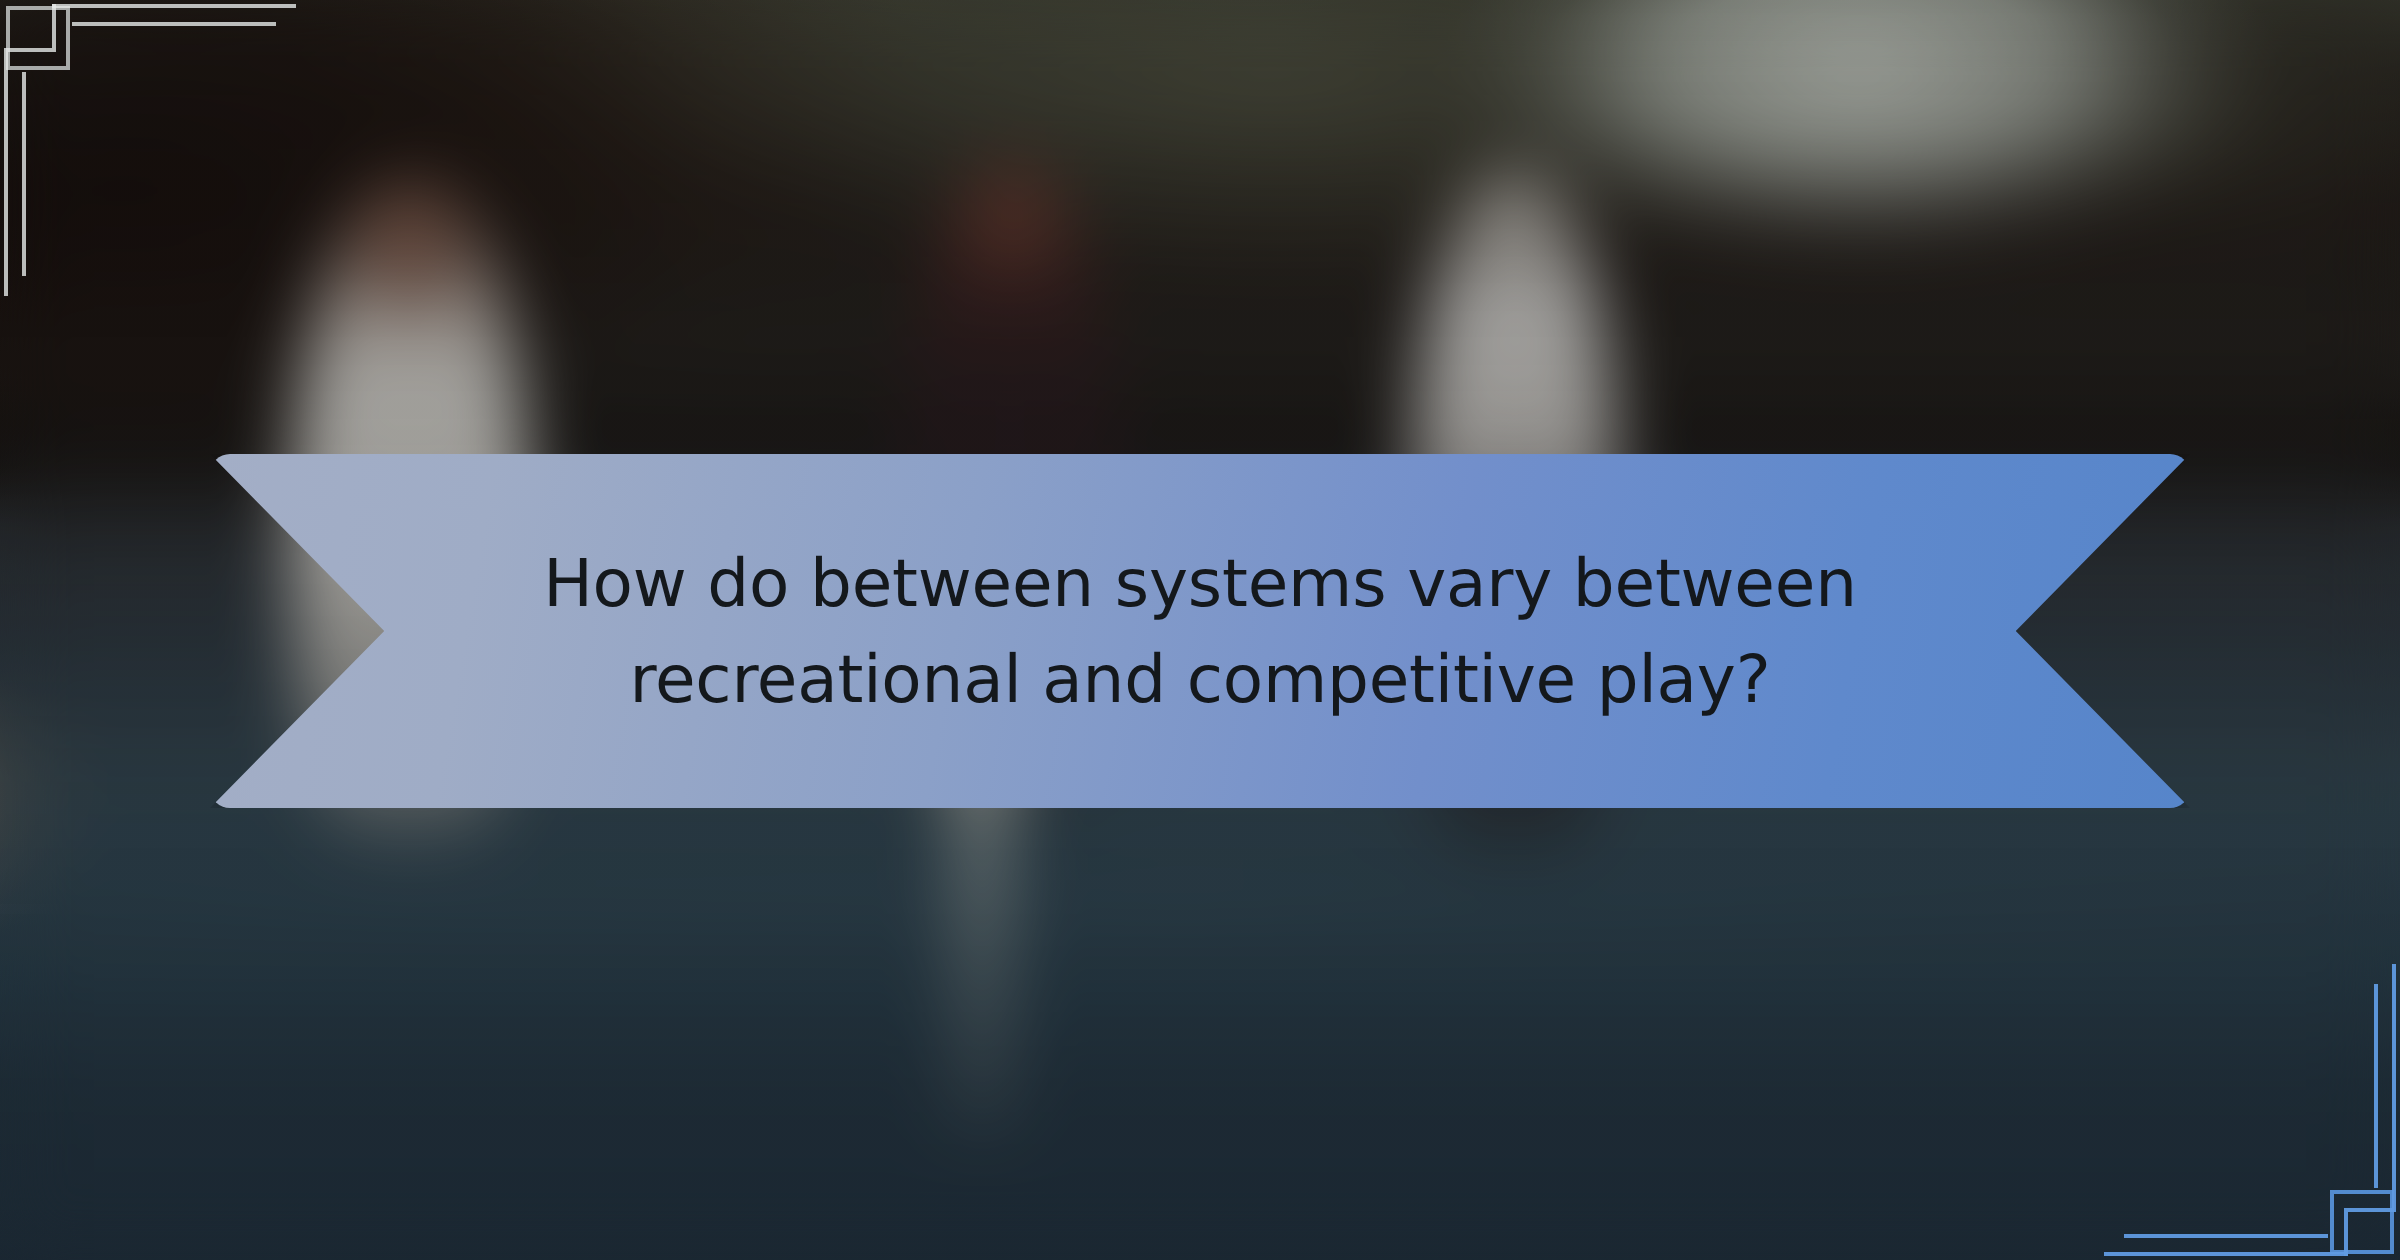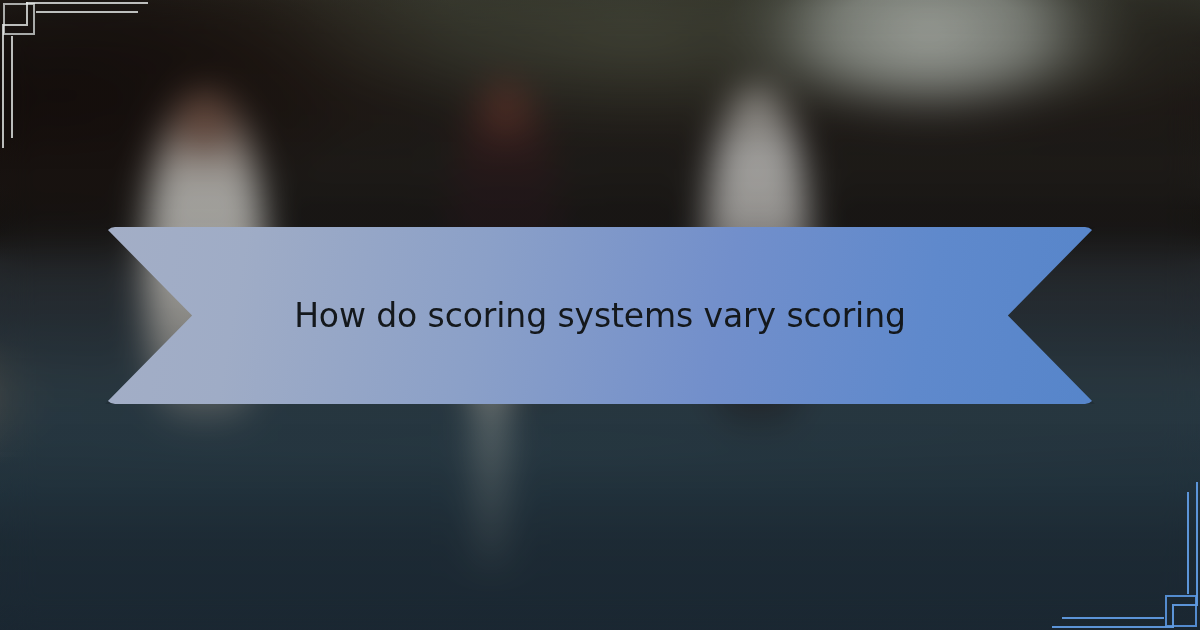--- a/index.html
+++ b/index.html
@@ -353,17 +353,18 @@
     <i class="elb-v"></i>
     <i class="h-out"></i>
     <i class="h-in"></i>
     <i class="v-out"></i>
     <i class="v-in"></i>
   </div>
 
   <div class="ribbon-wrap">
     <div class="ribbon-shape"></div>
     <div class="ribbon-text">
-      <div class="line">How do scoring systems vary scoring</div>
+      <div class="line">How do between systems vary between</div>
+      <div class="line">recreational and competitive play?</div>
     </div>
   </div>
 
 </div>
 
 </body></html>

